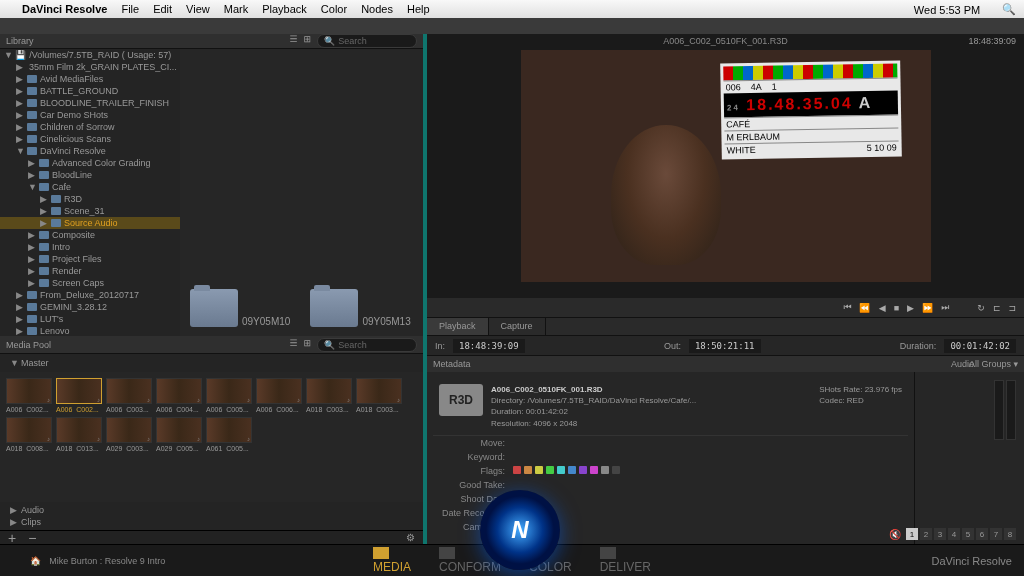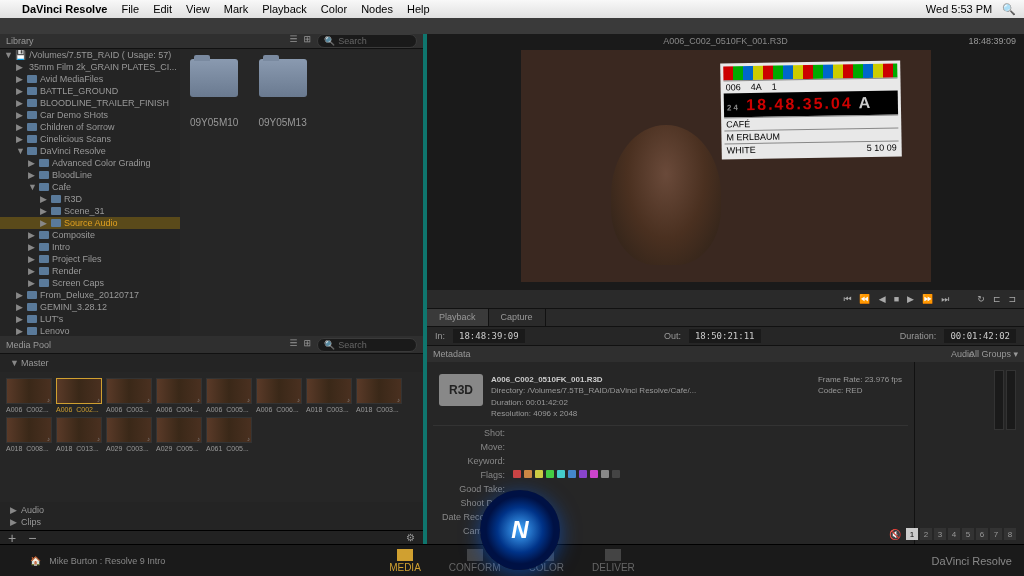--- a/index.html
+++ b/index.html
@@ -1,33 +1,33 @@
 <!DOCTYPE html>
 <html><head>
 <meta charset="utf-8">
 <style>
 *{margin:0;padding:0;box-sizing:border-box;font-family:Arial,Helvetica,sans-serif}
 body{background:#1a1a1a;color:#999;font-size:10px;width:1024px;height:576px;overflow:hidden}
 .menubar{height:18px;background:linear-gradient(#f8f8f8,#e0e0e0);display:flex;align-items:center;padding:0 8px;gap:14px;color:#000;font-size:11px}
-.menubar-right{margin-left:auto;display:flex;gap:10px;align-items:center}
+.menubar-right{margin-left:auto;display:flex;gap:22px;align-items:flex-end}
 .titlebar{height:16px;background:#3a3a3a;display:flex;align-items:center}
 .panel-header{height:18px;background:#2f2f2f;border-bottom:1px solid #111;display:flex;align-items:center;padding:0 6px;font-size:9px}
 .main-area{display:flex;height:510px}
 .left-col{width:427px;display:flex;flex-direction:column;border-right:4px solid #0f766e}
 .right-col{flex:1;display:flex;flex-direction:column}
 .library-panel{height:302px;display:flex;flex-direction:column;border-bottom:1px solid #000}
 .library-body{flex:1;display:flex}
 .tree{width:180px;background:#242424;overflow:auto;font-size:9px}
 .tree-item{padding:1px 4px;display:flex;align-items:center;gap:3px;cursor:pointer;white-space:nowrap}
 .tree-item.selected{background:#5a4a1a;color:#e0a020}
 .indent1{padding-left:16px}.indent2{padding-left:28px}.indent3{padding-left:40px}
 .disclosure{width:8px;color:#888}
 .folder-icon{width:10px;height:8px;background:#5a7a9a;border-radius:1px;display:inline-block}
 .browser-area{flex:1;background:#262626;padding:10px;display:flex;gap:20px}
-.folder-tile{display:flex;flex-direction:column;align-items:flex-end;gap:20px}
+.folder-tile{display:flex;align-items:flex-end;gap:4px}
 .folder-big{width:48px;height:38px;background:linear-gradient(#8a9ab0,#6a7a90);border-radius:3px;position:relative}
 .folder-big::before{content:'';position:absolute;top:-4px;left:4px;width:16px;height:6px;background:#7a8aa0;border-radius:2px 2px 0 0}
 .pool-panel{flex:1;display:flex;flex-direction:column}
 .pool-tree{background:#242424;padding:3px 6px;font-size:9px}
 .pool-items{flex:1;background:#262626;padding:6px;display:flex;flex-wrap:wrap;gap:4px;align-content:flex-start;overflow:auto}
 .clip-tile{display:flex;flex-direction:column;align-items:center;gap:2px;width:46px}
 .clip-thumb{width:46px;height:26px;background:linear-gradient(90deg,#5a3a28,#3a2818,#4a3020);position:relative;border:1px solid #333}
 .clip-thumb.sel{border:1px solid #d0a030}
 .clip-thumb::after{content:'♪';position:absolute;bottom:0;right:1px;font-size:6px;color:#888}
 .clip-name{font-size:7px;color:#999;white-space:nowrap;overflow:hidden;text-overflow:ellipsis;width:46px}
@@ -57,21 +57,21 @@
 .r3d-badge{width:44px;height:32px;background:#888;border-radius:3px;display:flex;align-items:center;justify-content:center;font-weight:bold;color:#222;font-size:12px}
 .meta-info{font-size:8px;line-height:1.4}
 .meta-field{display:flex;padding:2px 0;font-size:9px}
 .meta-label{width:80px;text-align:right;padding-right:8px;color:#888}
 .meta-value{flex:1}
 .flags{display:flex;gap:3px}
 .flag{width:8px;height:8px;border-radius:1px}
 .search-box{background:#1a1a1a;border:1px solid #3a3a3a;border-radius:8px;padding:1px 6px;color:#666;font-size:9px;width:100px;display:flex;align-items:center;gap:3px}
 .footer{height:32px;background:#1a1a1a;border-top:1px solid #000;display:flex;align-items:center}
 .page-tabs{display:flex;gap:4px;margin:0 auto}
-.page-tab{display:flex;flex-direction:column;align-items:center;padding:2px 12px;cursor:pointer;font-size:10px;color:#666}
+.page-tab{display:flex;flex-direction:column;align-items:flex-start;padding:2px 12px;cursor:pointer;font-size:12px;color:#666}
 .page-tab.active{color:#d0a030}
 .page-icon{width:16px;height:12px;background:#444;margin-bottom:1px}
 .page-tab.active .page-icon{background:#d0a030}
 .footer-title{position:absolute;left:30px;font-size:9px;color:#888}
 .footer-brand{position:absolute;right:12px;font-size:11px;color:#888}
 .bottom-bar{height:14px;background:#222;border-top:1px solid #000;display:flex;align-items:center;padding:0 8px}
 .audio-meter{display:flex;gap:2px;justify-content:flex-end;padding:4px}
 .meter-bar{width:10px;height:60px;background:#1a1a1a;border:1px solid #333}
 .page-nums{display:flex;gap:2px;font-size:8px}
 .page-num{width:12px;height:12px;background:#333;display:flex;align-items:center;justify-content:center;cursor:pointer}
@@ -406,29 +406,25 @@
       <div class="meta-left">
         <div class="meta-file">
           <div class="r3d-badge">R3D</div>
           <div class="meta-info">
             <b style="color:#ccc">A006_C002_0510FK_001.R3D</b><br>
             <span>Directory:</span> <span>/Volumes/7.5TB_RAID/DaVinci Resolve/Cafe/...</span><br>
             <span>Duration:</span> <span>00:01:42:02</span><br>
             <span>Resolution:</span> <span>4096 x 2048</span>
           </div>
           <div class="meta-info" style="margin-left:auto">
-            <span>Frame Rate:</span> <span>23.976 fps</span><br>
+            <span>SHots Rate:</span> <span>23.976 fps</span><br>
             <span>Codec:</span> <span>RED</span>
           </div>
         </div>
         <div id="meta-fields">
-            <div class="meta-field">
-              <div class="meta-label">Shot:</div>
-              <div class="meta-value"></div>
-            </div>
             <div class="meta-field">
               <div class="meta-label">Move:</div>
               <div class="meta-value"></div>
             </div>
             <div class="meta-field">
               <div class="meta-label">Keyword:</div>
               <div class="meta-value"></div>
             </div>
             <div class="meta-field">
               <div class="meta-label">Flags:</div>

